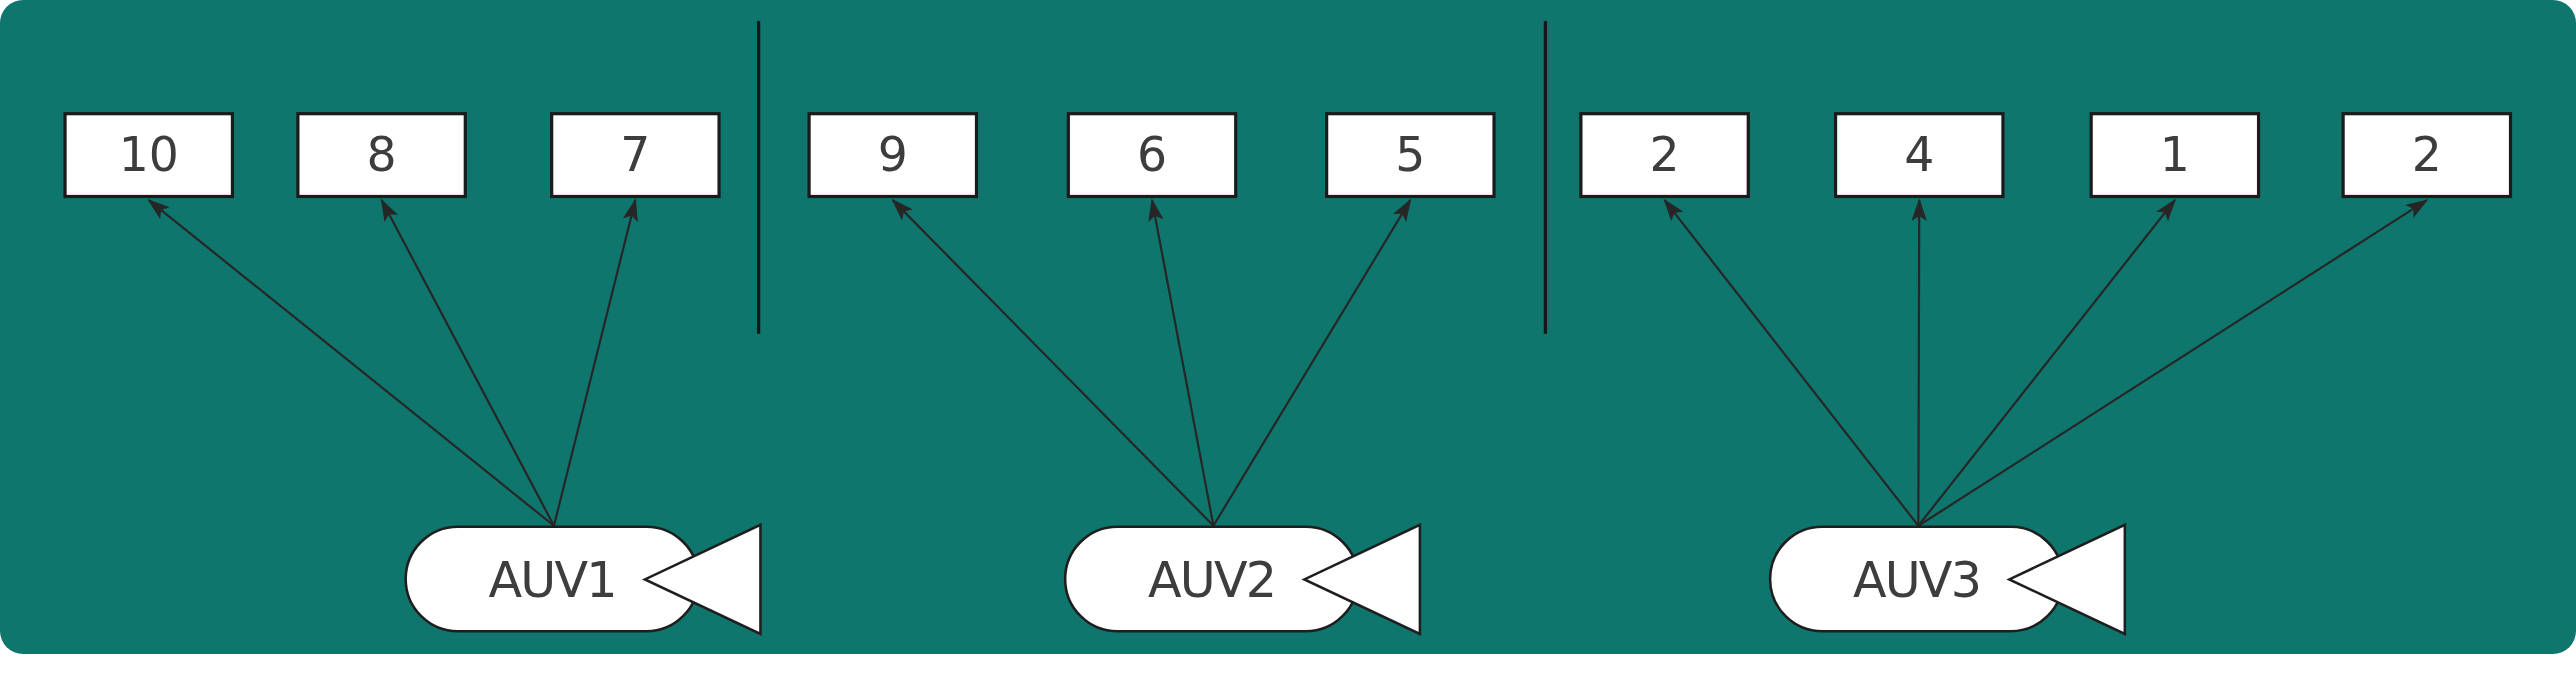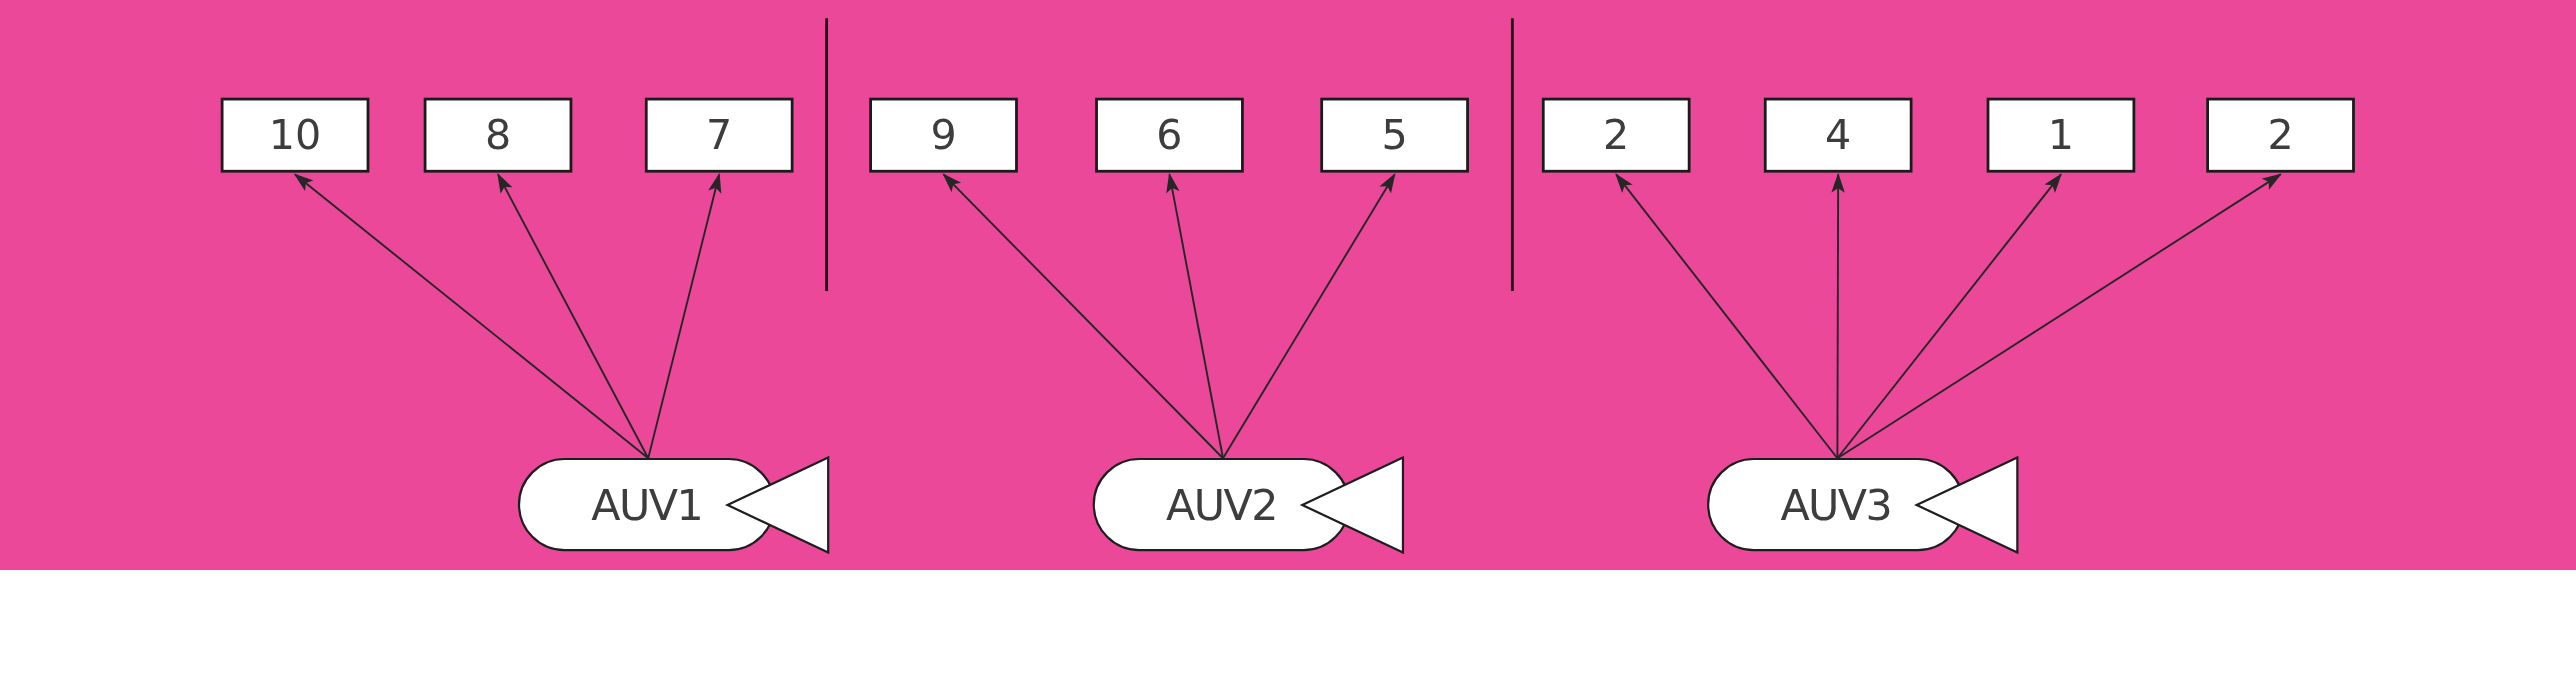--- a/index.html
+++ b/index.html
@@ -3,23 +3,24 @@
 <meta charset="utf-8">
 <style>
   html, body {
     margin: 0;
     padding: 0;
     background: #ffffff;
   }
   .stage {
     position: relative;
     width: 2576px;
-    height: 570px;
-    background: #ec4899;
+    height: 654px;
+    background: #0f766e;
     overflow: hidden;
+    border-radius: 23px;
   }
   svg {
     display: block;
     width: 100%;
     height: 100%;
   }
   .task-box {
     fill: #ffffff;
     stroke: #1b1b1b;
     stroke-width: 3.5;

